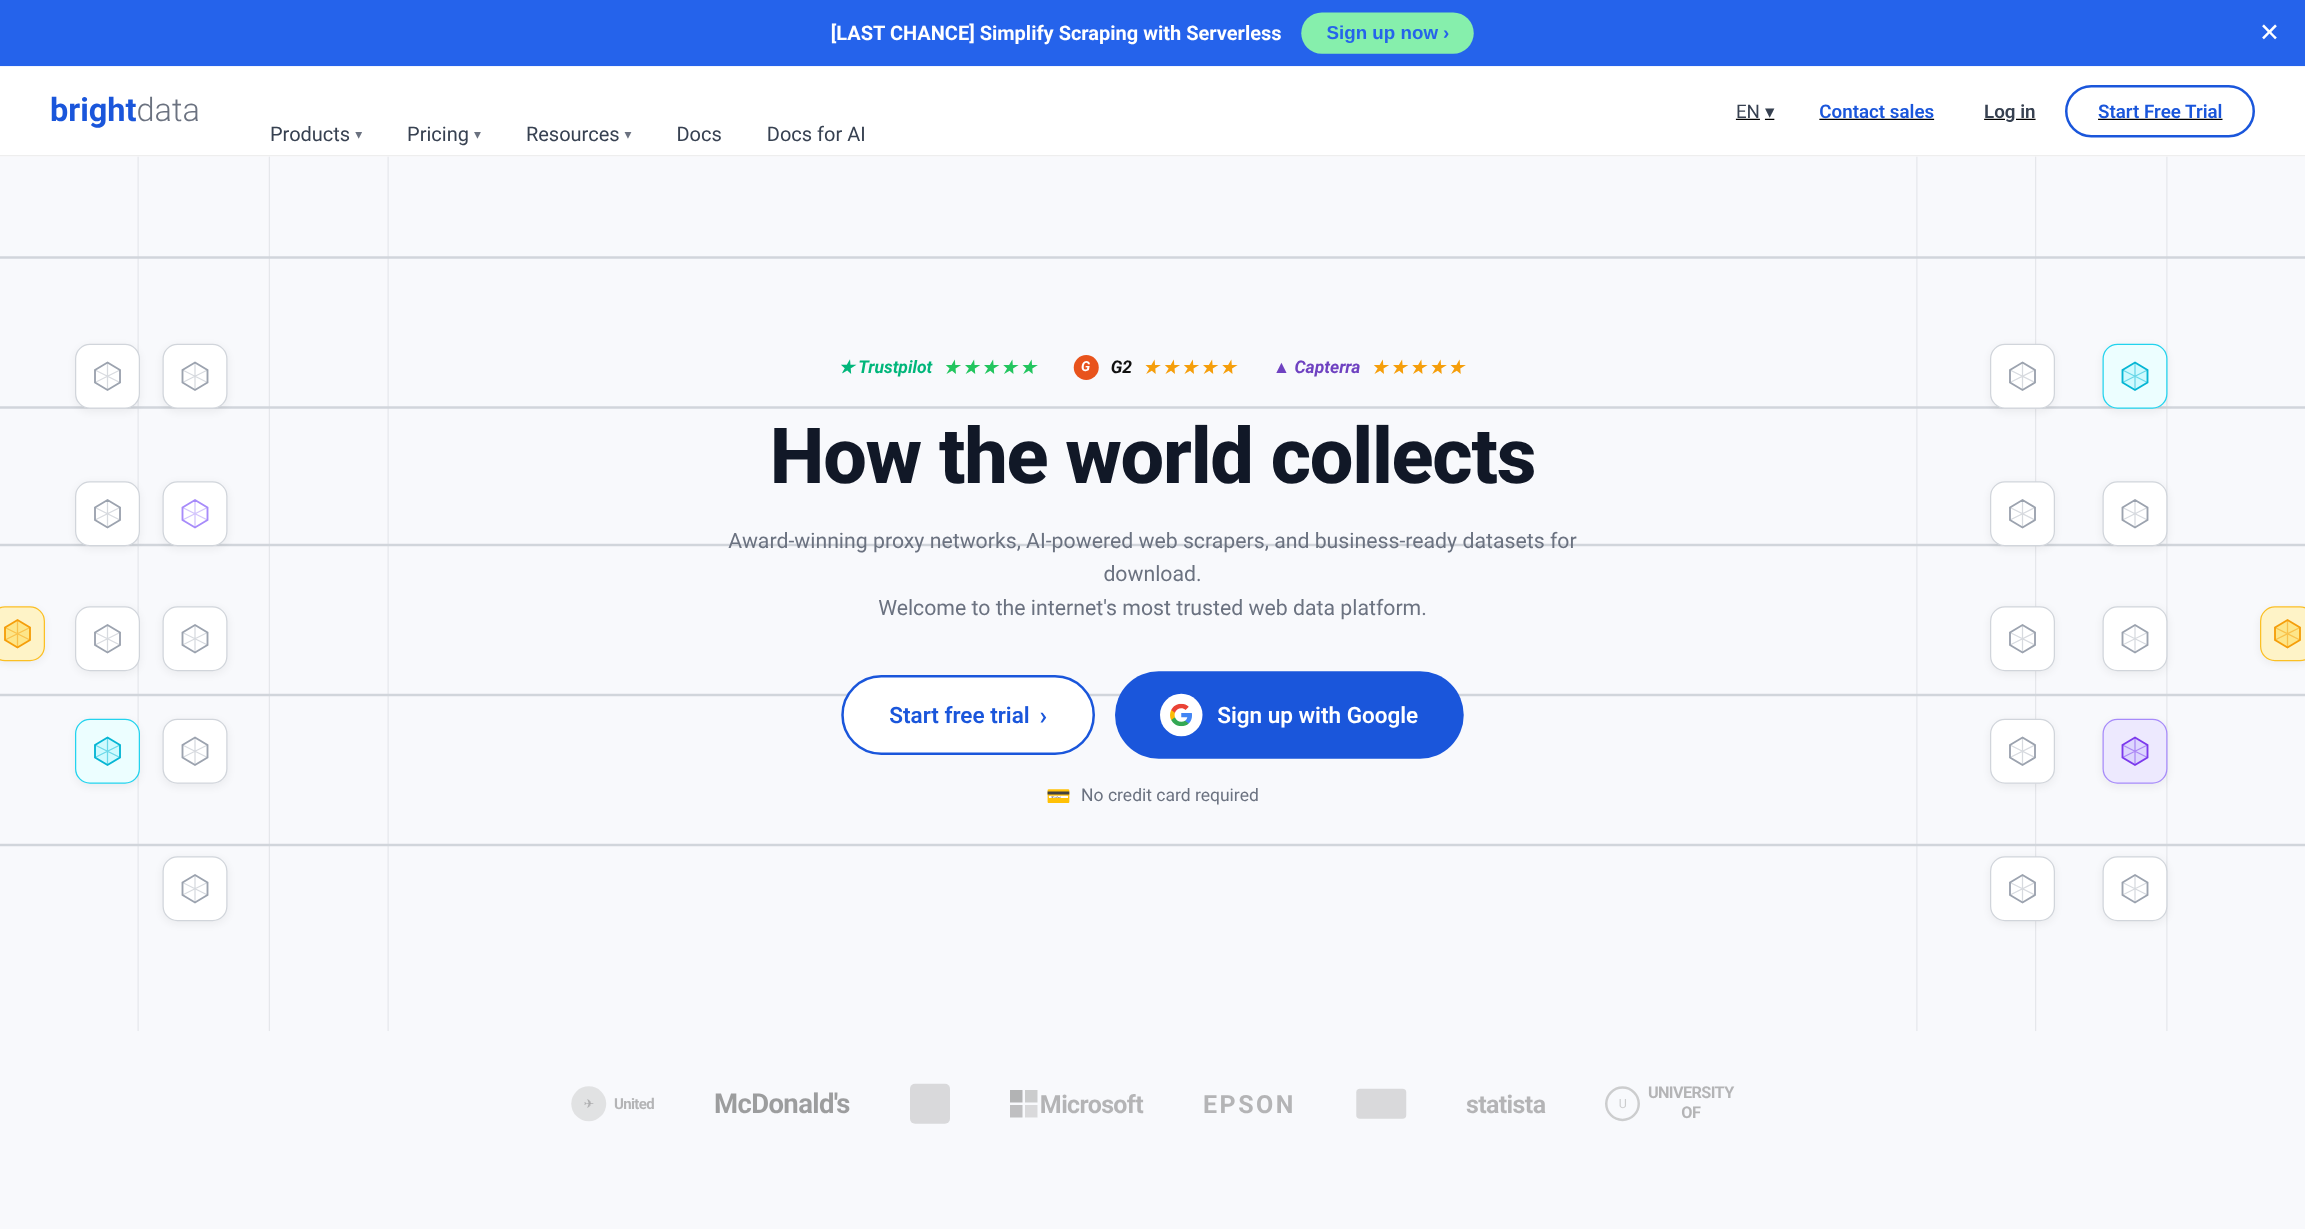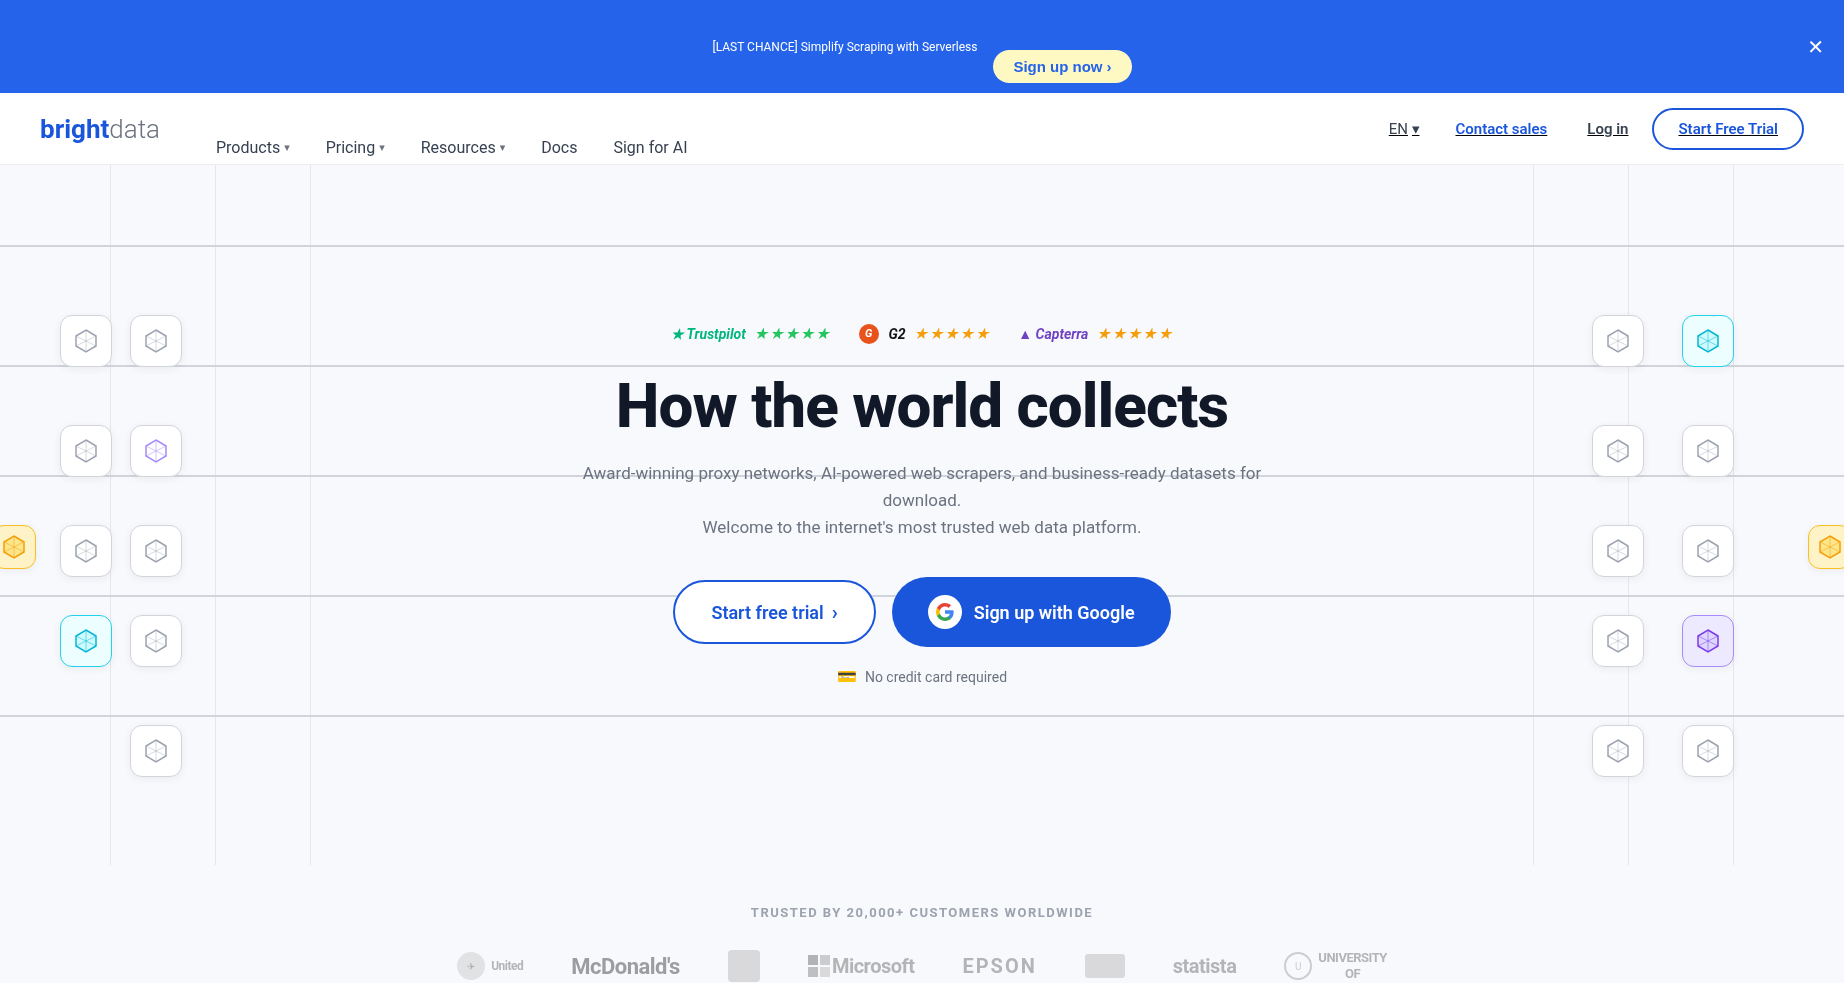--- a/index.html
+++ b/index.html
@@ -11,37 +11,36 @@
       color: white;
       display: flex;
       align-items: center;
       justify-content: center;
       padding: 10px 20px;
       gap: 16px;
       position: relative;
       min-height: 52px;
     }
     .top-banner-text {
-      font-size: 12px;
-      font-weight: 400;
+      font-size: 16px;
+      font-weight: 700;
     }
     .top-banner-btn {
-      background: #fef9c3;
+      background: #86efac;
       color: #2563eb;
       border: none;
       border-radius: 50px;
       padding: 8px 20px;
       font-size: 15px;
       font-weight: 600;
       cursor: pointer;
       display: flex;
       align-items: center;
       gap: 4px;
       white-space: nowrap;
-      margin-top: 40px;
     }
     .top-banner-close {
       position: absolute;
       right: 20px;
       top: 50%;
       transform: translateY(-50%);
       background: none;
       border: none;
       color: white;
       font-size: 20px;
@@ -366,21 +365,21 @@
       <span class="chevron">▾</span>
     </button>
     <button class="nav-item">
       <span>Resources</span>
       <span class="chevron">▾</span>
     </button>
     <button class="nav-item">
       <span>Docs</span>
     </button>
     <button class="nav-item">
-      <span>Sign for AI</span>
+      <span>Docs for AI</span>
     </button>
   </div>
   <div class="nav-right">
     <button class="lang-btn">
       <span>EN</span>
       <span class="chevron">▾</span>
     </button>
     <button class="contact-sales-btn">
       <span>Contact sales</span>
     </button>
@@ -591,21 +590,20 @@
     </div>
 
     <div class="no-cc">
       <span style="font-size:16px;">💳</span>
       <span>No credit card required</span>
     </div>
   </div>
 </section>
 
 <section class="trusted-section">
-  <div class="trusted-label">TRUSTED BY 20,000+ CUSTOMERS WORLDWIDE</div>
   <div class="logos-row">
     <div class="logo-placeholder">
       <div style="display:flex;align-items:center;gap:6px;">
         <div style="width:28px;height:28px;border-radius:50%;background:#ccc;display:flex;align-items:center;justify-content:center;">
           <span style="font-size:10px;color:#666;">✈</span>
         </div>
         <span class="logo-text" style="font-size:12px;">United</span>
       </div>
     </div>
     <div class="logo-placeholder">

